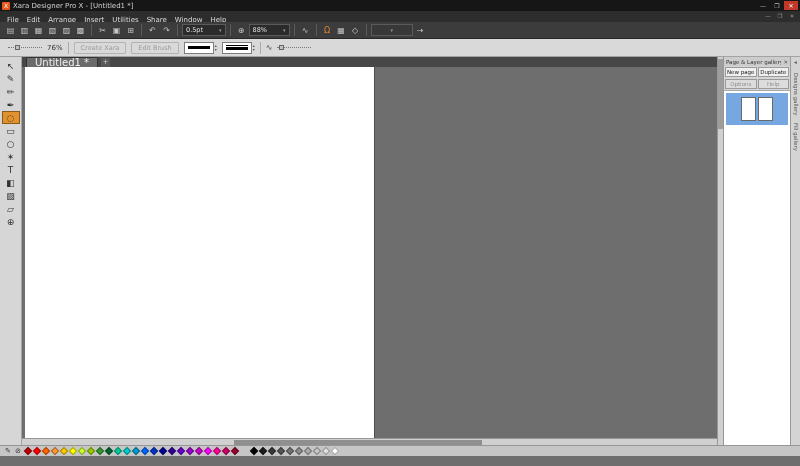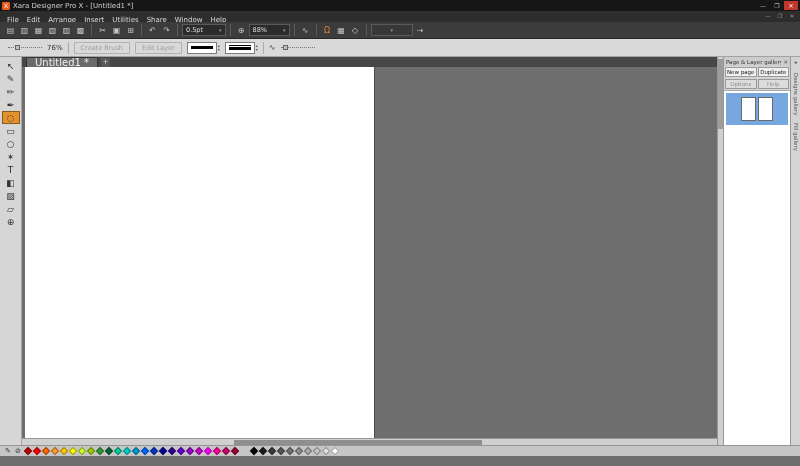--- a/index.html
+++ b/index.html
@@ -185,22 +185,22 @@
         <span class="tb-icon">→</span>
       </span>
   </div>
 
   <div class="abs toolbar-sub">
     <span class="slider-track">
         <span class="slider-thumb"></span>
       </span>
     <span class="pct">76%</span>
     <span class="sub-sep"></span>
-    <span class="sub-btn">Create Brush</span>
-    <span class="sub-btn">Edit Layer</span>
+    <span class="sub-btn">Create Xara</span>
+    <span class="sub-btn">Edit Brush</span>
     <span class="stroke-group">
       <span class="stroke-box">
           <span class="stroke-line"></span>
         </span>
       <span class="spin">
         <span>▴</span>
         <span>▾</span>
       </span>
     </span>
     <span class="stroke-group">

